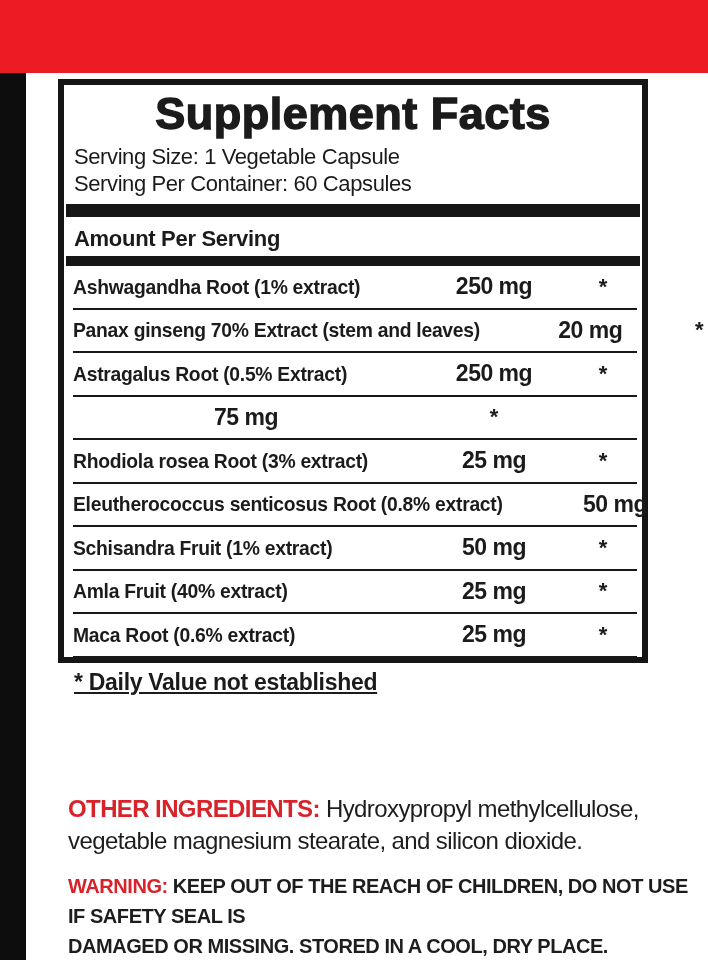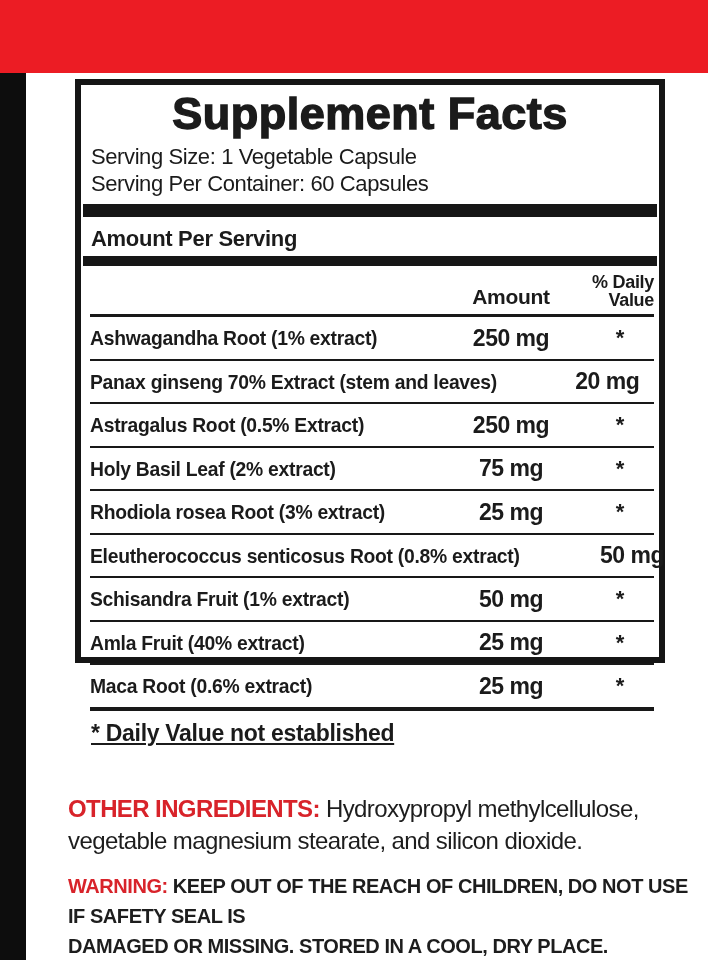--- a/index.html
+++ b/index.html
@@ -11,21 +11,21 @@
   }
   .banner {
     position: absolute; top: 0; left: 0; width: 708px; height: 73px;
     background: var(--banner-red, #ec1c24);
   }
   .side-strip {
     position: absolute; top: 73px; left: 0; width: 26px; height: 887px;
     background: #0d0d0d;
   }
   .panel {
-    position: absolute; top: 79px; left: 75px; width: 590px; height: 584px;
+    position: absolute; top: 79px; left: 58px; width: 590px; height: 584px;
     box-sizing: border-box; border: 6px solid #151515; background: #fff;
   }
   .title {
     text-align: center; font-size: 45px; font-weight: bold;
     letter-spacing: 0.5px; margin-top: 4px; line-height: 1.1;
     -webkit-text-stroke: 1.4px #1b1b1b;
   }
   .serving-block { margin: 4px 8px 0 10px; font-size: 22px; line-height: 1.24; letter-spacing: -0.4px; }
   .serving-line .lbl { font-weight: normal; }
   .bar-thick { height: 13px; background: #161616; margin: 7px 2px 0 2px; }
@@ -81,46 +81,37 @@
       <span class="lbl">Serving Per Container:</span>
       <span class="val">60 Capsules</span>
     </div>
   </div>
 
   <div class="bar-thick"></div>
   <div class="aps">Amount Per Serving</div>
   <div class="bar-med"></div>
 
   <div class="grid-wrap">
-    <div class="header-row">
-      <div></div>
-      <div class="h-amount">Amount</div>
-      <div class="h-dv">
-        <div>% Daily</div>
-        <div>Value</div>
-      </div>
-    </div>
     <div id="rows-body">
         <div class="row">
           <div class="cell-name"><span>Ashwagandha Root (1% extract)</span></div>
           <div class="cell-amt">250 mg</div>
           <div class="cell-dv">*</div>
         </div>
         <div class="row">
           <div class="cell-name"><span>Panax ginseng 70% Extract (stem and leaves)</span></div>
           <div class="cell-amt">20 mg</div>
           <div class="cell-dv">*</div>
         </div>
         <div class="row">
           <div class="cell-name"><span>Astragalus Root (0.5% Extract)</span></div>
           <div class="cell-amt">250 mg</div>
           <div class="cell-dv">*</div>
         </div>
         <div class="row">
-          <div class="cell-name"><span>Holy Basil Leaf (2% extract)</span></div>
           <div class="cell-amt">75 mg</div>
           <div class="cell-dv">*</div>
         </div>
         <div class="row">
           <div class="cell-name"><span>Rhodiola rosea Root (3% extract)</span></div>
           <div class="cell-amt">25 mg</div>
           <div class="cell-dv">*</div>
         </div>
         <div class="row">
           <div class="cell-name"><span>Eleutherococcus senticosus Root (0.8% extract)</span></div>

